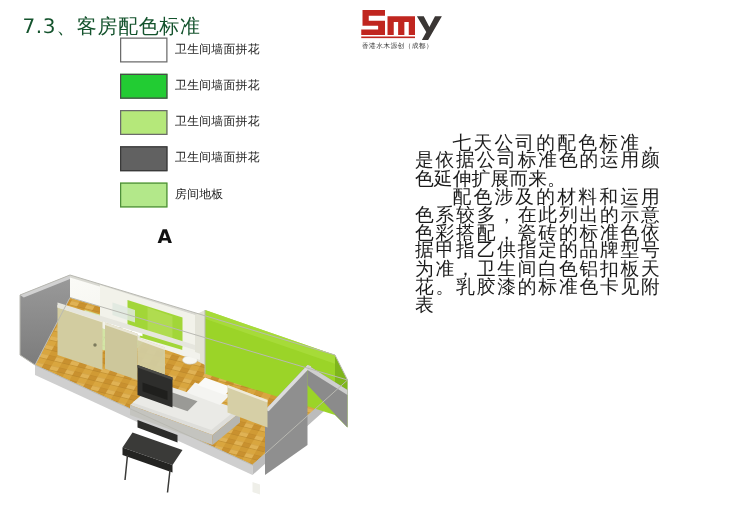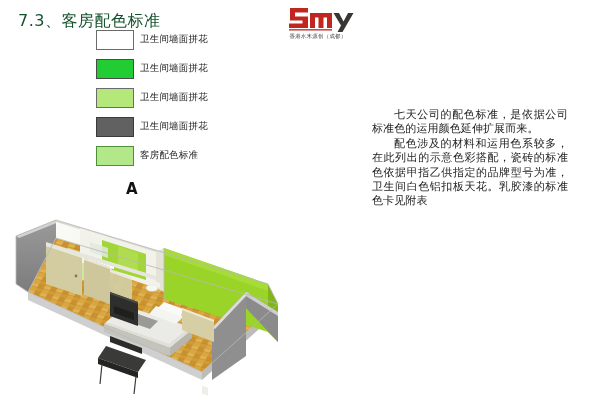--- a/index.html
+++ b/index.html
@@ -95,27 +95,26 @@
     font-size: 15px;
     color: #111111;
   }
 
   
   .bodytext {
     position: absolute;
     left: 332px;
     top: 108px;
     width: 196px;
-    font-family: Liberation Mono, monospace;
-    font-size: 11px;
+    font-family: Liberation Sans, sans-serif;
+    font-size: 15px;
     line-height: 14.4px;
     color: #1b1b1b;
     text-align: justify;
     letter-spacing: 0.1px;
-    margin-left: 40px;
   }
   .bodytext p {
     margin: 0;
     text-indent: 2em;
   }
 
   
   .room {
     position: absolute;
     left: 6px;
@@ -160,21 +159,21 @@
     <div class="legend-row">
       <div class="swatch" style="background:#b5e87a;border-color:#6b6b6b;"></div>
       <div class="legend-label">卫生间墙面拼花</div>
     </div>
     <div class="legend-row">
       <div class="swatch" style="background:#616161;border-color:#3a3a3a;"></div>
       <div class="legend-label">卫生间墙面拼花</div>
     </div>
     <div class="legend-row">
       <div class="swatch" style="background:#b3e88a;border-color:#4e8f3a;"></div>
-      <div class="legend-label">客房配色标准</div>
+      <div class="legend-label">房间地板</div>
     </div>
   </div>
 
   <div class="legend-letter">A</div>
 
   <div class="bodytext">
     <p>七天公司的配色标准，是依据公司标准色的运用颜色延伸扩展而来。</p>
     <p>配色涉及的材料和运用色系较多，在此列出的示意色彩搭配，瓷砖的标准色依据甲指乙供指定的品牌型号为准，卫生间白色铝扣板天花。乳胶漆的标准色卡见附表</p>
   </div>
 

